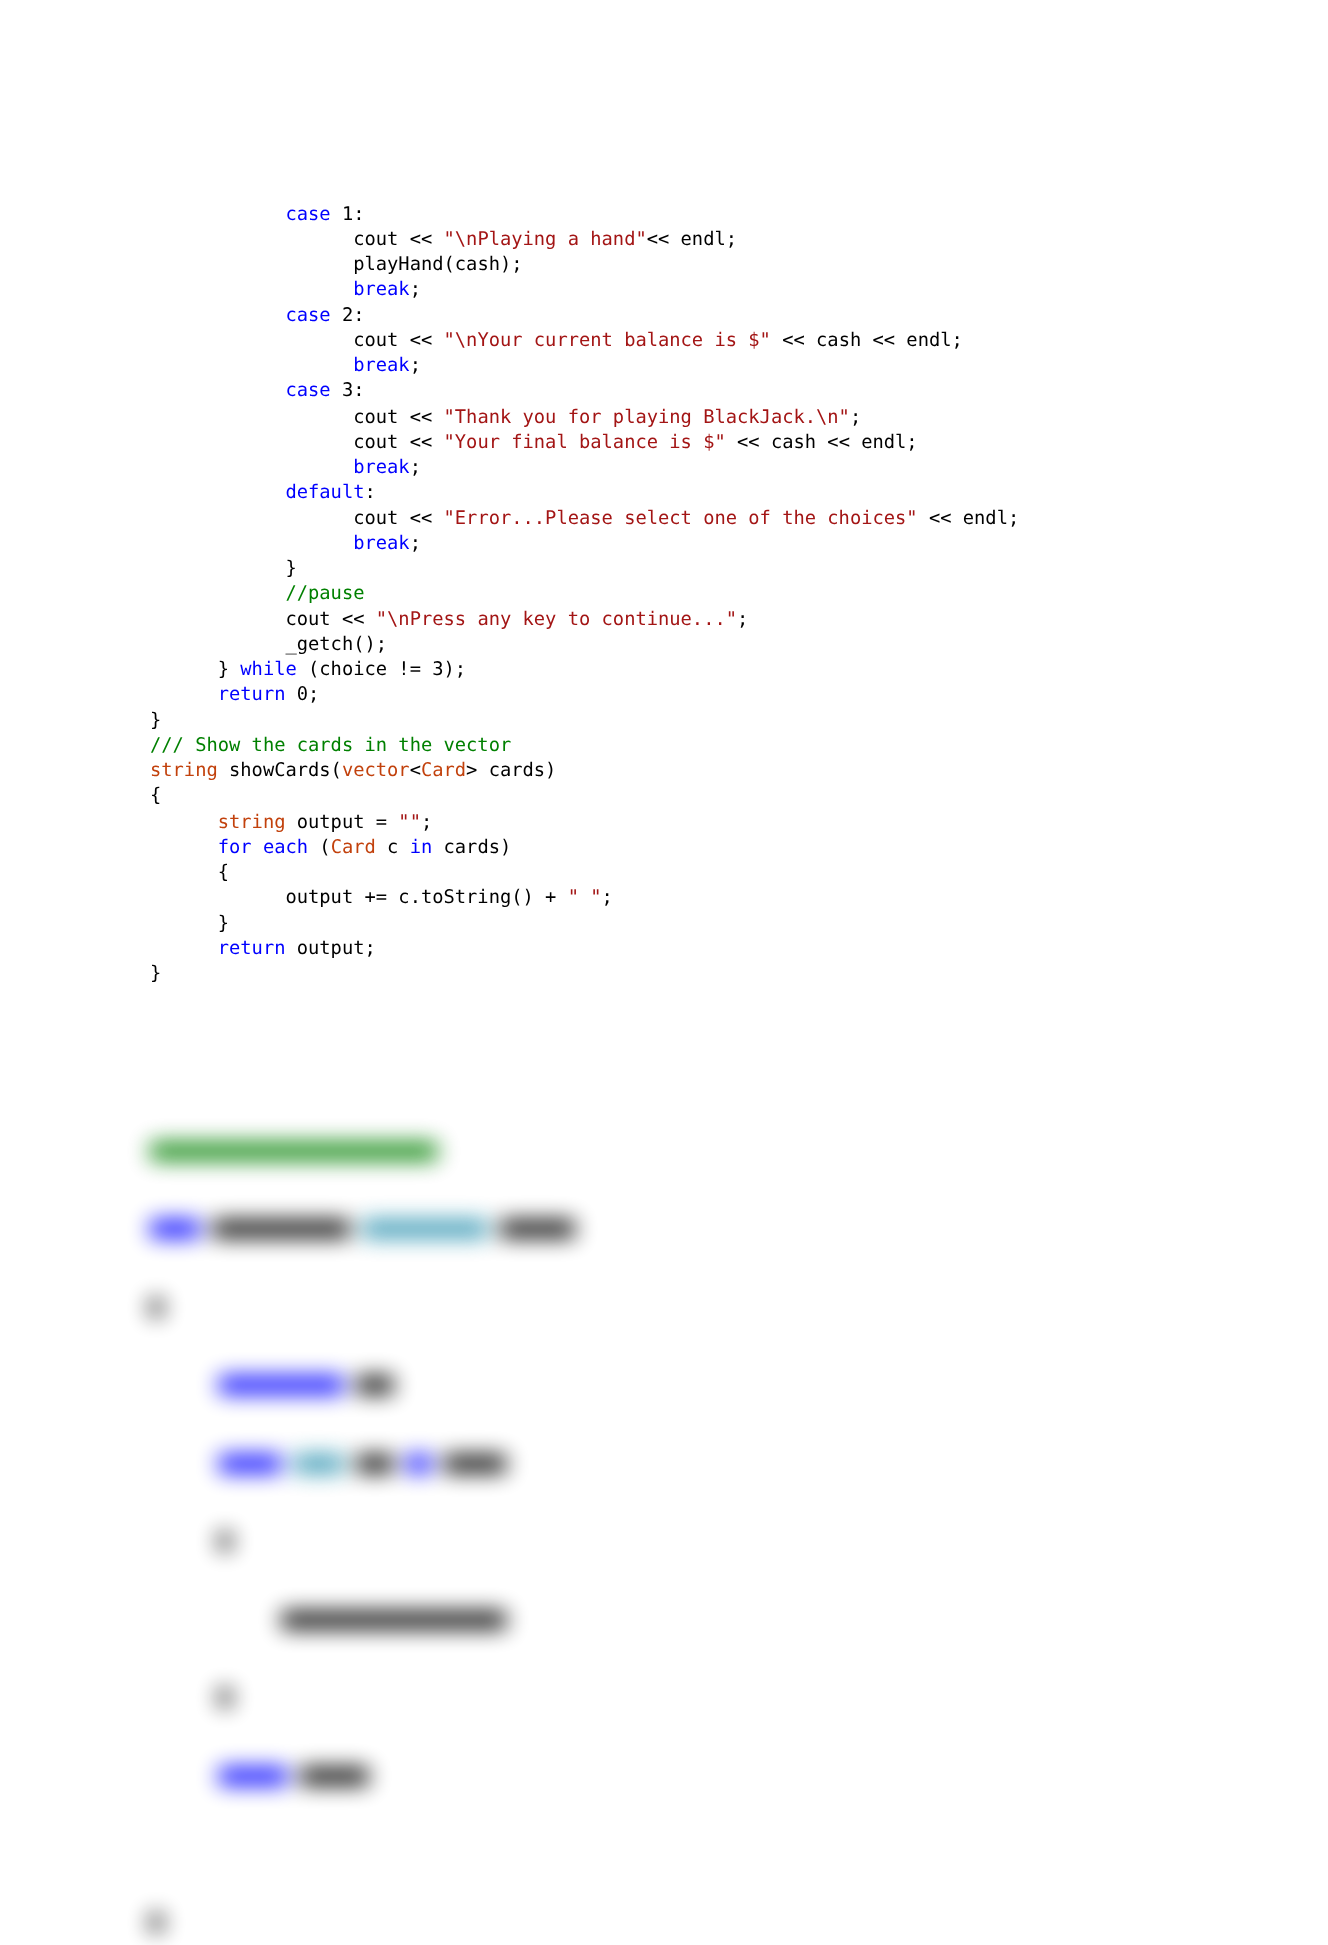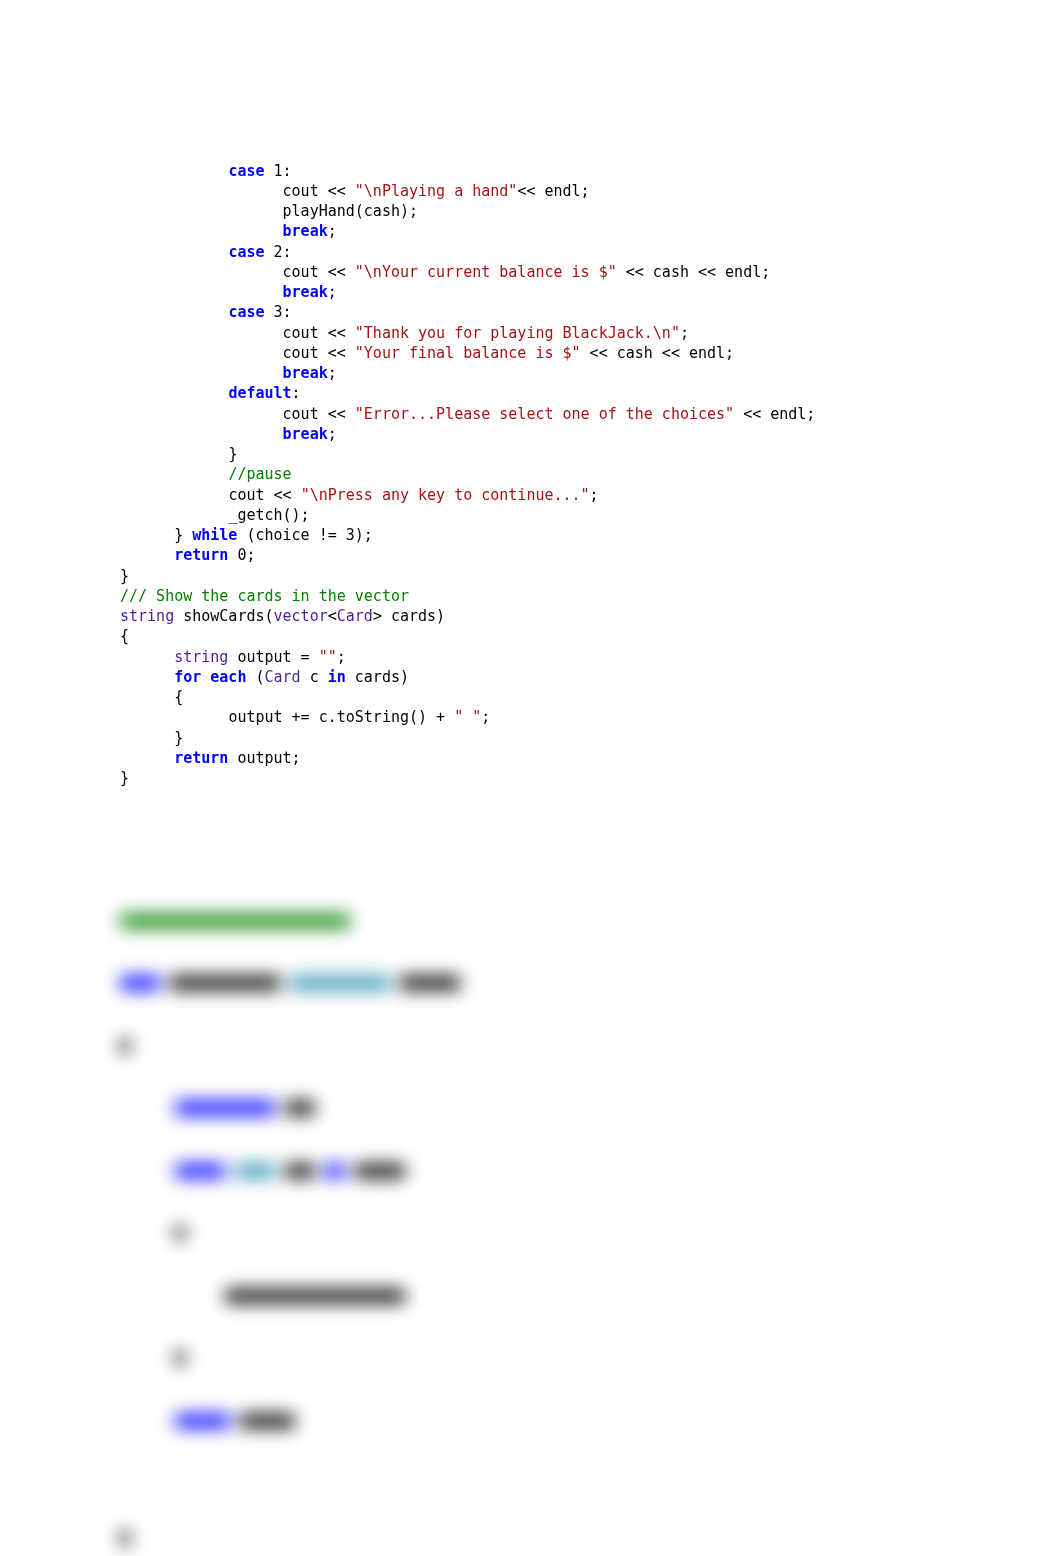--- a/index.html
+++ b/index.html
@@ -11,23 +11,23 @@
     line-height: 1.35;
     width: 1062px;
     height: 1556px;
     position: relative;
   }
   .code-area {
     padding: 120px 50px 0 120px;
     white-space: pre;
     color: #000;
   }
-  .k { color: #0000ff; font-weight: bold; }   
+  .k { color: #0000ff; }   
   .s { color: #a31515; }   
-  .t { color: #4c1d95; }   
+  .t { color: #c2410c; }   
   .c { color: #008000; text-align: center; }   
   .n { color: #000000; }   
 
   .blur-section {
     filter: blur(9px);
     opacity: 0.95;
     margin-top: 20px;
   }
   .blur-line {
     display: flex;

